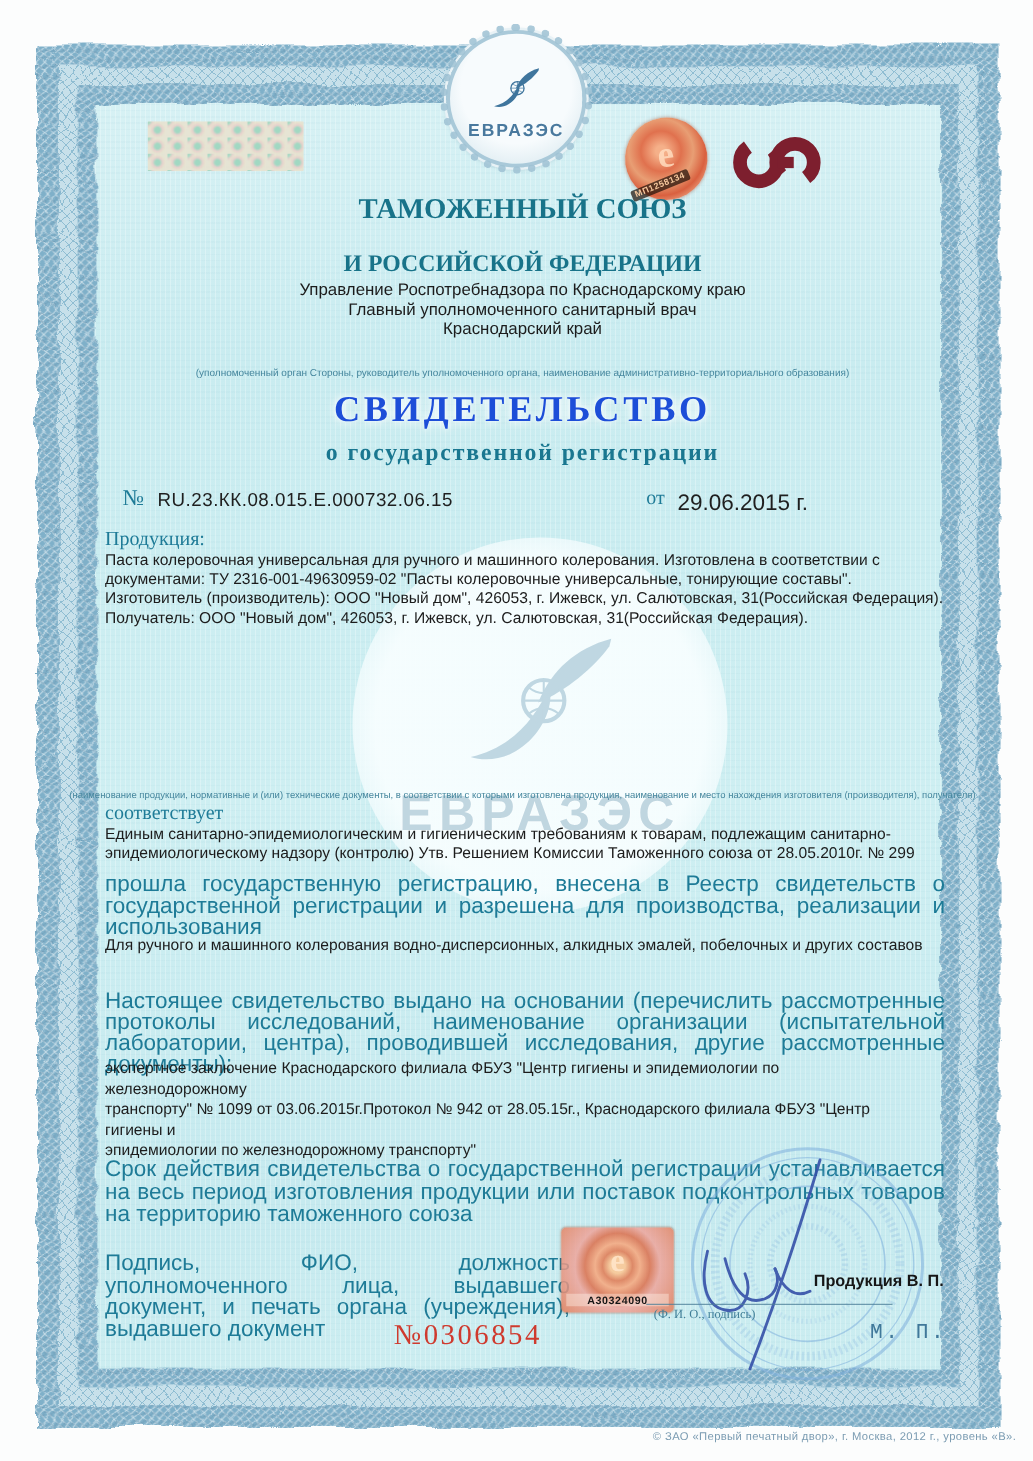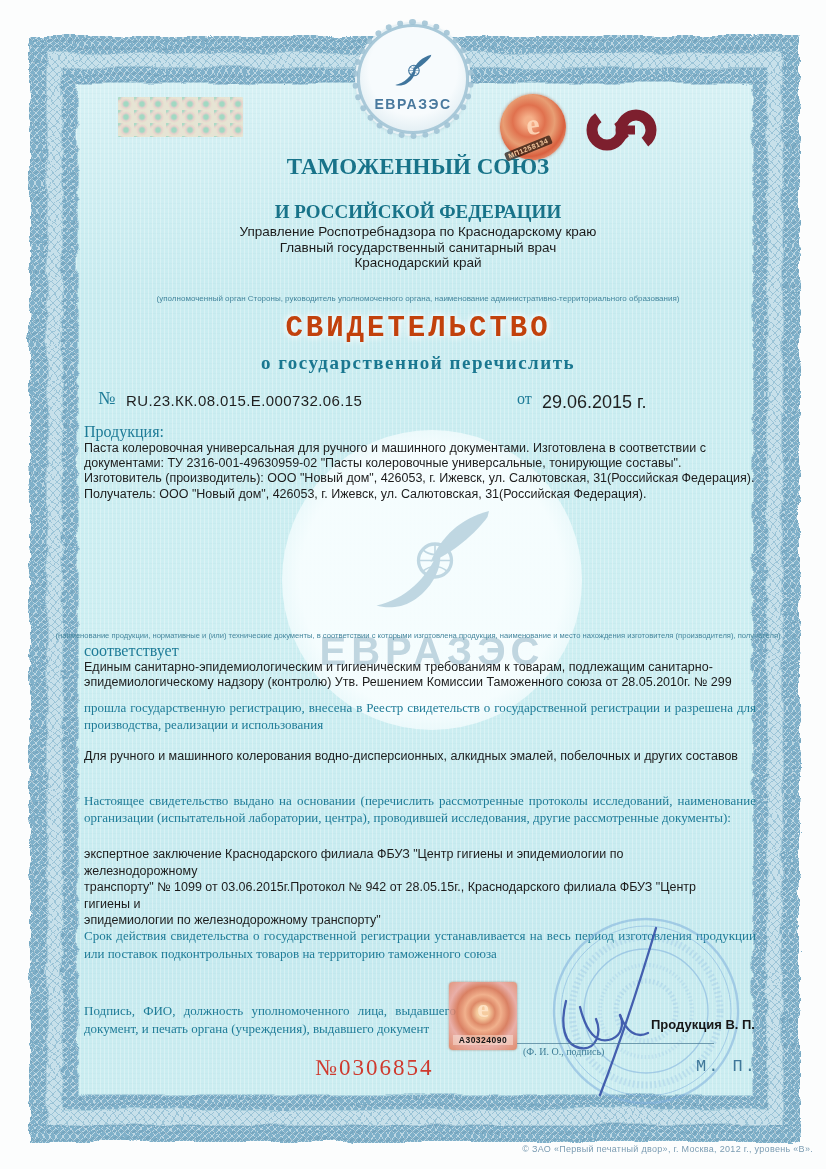--- a/index.html
+++ b/index.html
@@ -70,22 +70,22 @@
   .hdr2 { top:178px; font-size:19px; }
   .hdr3 { top:201px; font-size:19px; }
   .auth { left:80px; right:70px; text-align:center; color:#1c1c1c; font-size:13.5px; }
   .auth1 { top:224px; } .auth2 { top:240px; } .auth3 { top:255px; }
   .note { left:45px; right:35px; text-align:center; color:#45869d; font-size:8px; }
   .note1 { top:294px; }
   .note2 { top:631px; font-size:7.6px; }
 
   .doc-title {
     left:80px; right:70px; top:312px; text-align:center;
-    font-family:Liberation Mono, monospace; font-weight:bold; font-size:29px; letter-spacing:3px;
-    color:#c2410c; text-shadow:0 0 2px #eaf6fa, 0 0 6px rgba(255,255,255,.95), 0 0 10px rgba(255,255,255,.8);
+    font-family:Liberation Serif, serif; font-weight:bold; font-size:29px; letter-spacing:3px;
+    color:#1d4ed8; text-shadow:0 0 2px #eaf6fa, 0 0 6px rgba(255,255,255,.95), 0 0 10px rgba(255,255,255,.8);
   }
   .doc-subtitle {
     left:80px; right:70px; top:352px; text-align:center;
     font-family:"Liberation Serif",serif; font-weight:bold; font-size:19px; letter-spacing:1.5px; color:#1a7790;
   }
 
   .teal-serif { font-family:"Liberation Serif",serif; color:#1e7b97; }
   .black-sans { color:#1f1f1f; }
 
   .num-sign { left:98px; top:388px; font-size:18px; }
@@ -103,32 +103,32 @@
     background:radial-gradient(circle, rgba(248,254,255,.92) 62%, rgba(240,250,252,.55) 80%, rgba(240,250,252,0) 100%);
     display:flex; flex-direction:column; align-items:center; justify-content:center;
   }
   .watermark .wm-swoosh { width:180px; height:150px; color:#aecbd9; opacity:.75; }
   .wm-label { font-size:40px; font-weight:bold; letter-spacing:5px; color:#c0d6e0; margin-top:-8px;
     font-family:"Liberation Sans",sans-serif; text-shadow:0 0 2px rgba(255,255,255,.8); }
 
   .conform-label { left:84px; top:642px; font-size:16px; }
   .conform-lines { top:660px; }
 
-  .para-teal { left:84px; width:672px; font-family:Liberation Serif, serif; color:#1e7b97;
-    font-size:13px; line-height:17px; text-align:justify; }
+  .para-teal { left:84px; width:672px; font-family:Liberation Sans, sans-serif; color:#1e7b97;
+    font-size:18px; line-height:17px; text-align:justify; }
   .registered { top:699px; }
   .usage-line { top:749px; }
   .basis { top:792px; }
   .basis-details { top:846px; width:640px; line-height:16.5px; }
   .validity { top:927px; line-height:17.8px; }
   .sign-label { top:1002px; width:372px; line-height:17.6px; }
 
   
   .sq-holo {
-    left:449px; top:982px; width:68px; height:68px; border-radius:4px;
+    left:449px; top:982px; width:90px; height:68px; border-radius:4px;
     background:
       radial-gradient(circle at 50% 45%, rgba(250,200,150,.9) 6px, rgba(225,120,80,.85) 12px, rgba(245,170,130,.9) 18px, rgba(220,110,75,.85) 26px, rgba(240,160,150,.8) 34px, rgba(225,130,95,.9) 100%);
     box-shadow:0 0 2px rgba(140,60,30,.6);
   }
   .sq-holo::before {
     content:"е"; position:absolute; left:50%; top:40%; transform:translate(-50%,-50%);
     font-family:"Liberation Serif",serif; font-weight:bold; font-size:26px; color:rgba(255,228,200,.9);
   }
   .sq-holo-num {
     position:absolute; left:4px; bottom:5px; right:4px; text-align:center;
@@ -208,35 +208,35 @@
     <g fill="none" stroke="#7d1f2e" stroke-width="11">
       <circle cx="22" cy="31" r="15" stroke-dasharray="72 22.2" stroke-dashoffset="11"></circle>
       <circle cx="51" cy="31" r="15" stroke-dasharray="72 22.2" stroke-dashoffset="58.1"></circle>
     </g>
     <rect x="37" y="26.5" width="13" height="9" fill="#7d1f2e"></rect>
   </svg>
 
   <div class="abs hdr hdr1">ТАМОЖЕННЫЙ СОЮЗ</div>
   <div class="abs hdr hdr3">И РОССИЙСКОЙ ФЕДЕРАЦИИ</div>
   <div class="abs auth auth1">Управление Роспотребнадзора по Краснодарскому краю</div>
-  <div class="abs auth auth2">Главный государственный санитарный врач</div>
+  <div class="abs auth auth2">Главный уполномоченного санитарный врач</div>
   <div class="abs note note1">(уполномоченный орган Стороны, руководитель уполномоченного органа, наименование административно-территориального образования)</div>
   <div class="abs auth auth3">Краснодарский край</div>
 
   <div class="abs doc-title">СВИДЕТЕЛЬСТВО</div>
-  <div class="abs doc-subtitle">о государственной перечислить</div>
+  <div class="abs doc-subtitle">о государственной регистрации</div>
 
   <div class="abs teal-serif num-sign">№</div>
   <div class="abs black-sans num-value">RU.23.КК.08.015.Е.000732.06.15</div>
   <div class="abs teal-serif date-label">от</div>
   <div class="abs black-sans date-value">29.06.2015 г.</div>
 
   <div class="abs teal-serif product-label">Продукция:</div>
   <div class="abs body-lines product-lines">
-    <div>Паста колеровочная универсальная для ручного и машинного документами. Изготовлена в соответствии с</div>
+    <div>Паста колеровочная универсальная для ручного и машинного колерования. Изготовлена в соответствии с</div>
     <div>документами: ТУ 2316-001-49630959-02 "Пасты колеровочные универсальные, тонирующие составы".</div>
     <div>Изготовитель (производитель): ООО "Новый дом", 426053, г. Ижевск, ул. Салютовская, 31(Российская Федерация).</div>
     <div>Получатель: ООО "Новый дом", 426053, г. Ижевск, ул. Салютовская, 31(Российская Федерация).</div>
   </div>
   <div class="abs note note2">(наименование продукции, нормативные и (или) технические документы, в соответствии с которыми изготовлена продукция, наименование и место нахождения изготовителя (производителя), получателя)</div>
 
   <div class="abs teal-serif conform-label">соответствует</div>
   <div class="abs body-lines conform-lines">
     <div>Единым санитарно-эпидемиологическим и гигиеническим требованиям к товарам, подлежащим санитарно-</div>
     <div>эпидемиологическому надзору (контролю) Утв. Решением Комиссии Таможенного союза от 28.05.2010г. № 299</div>

